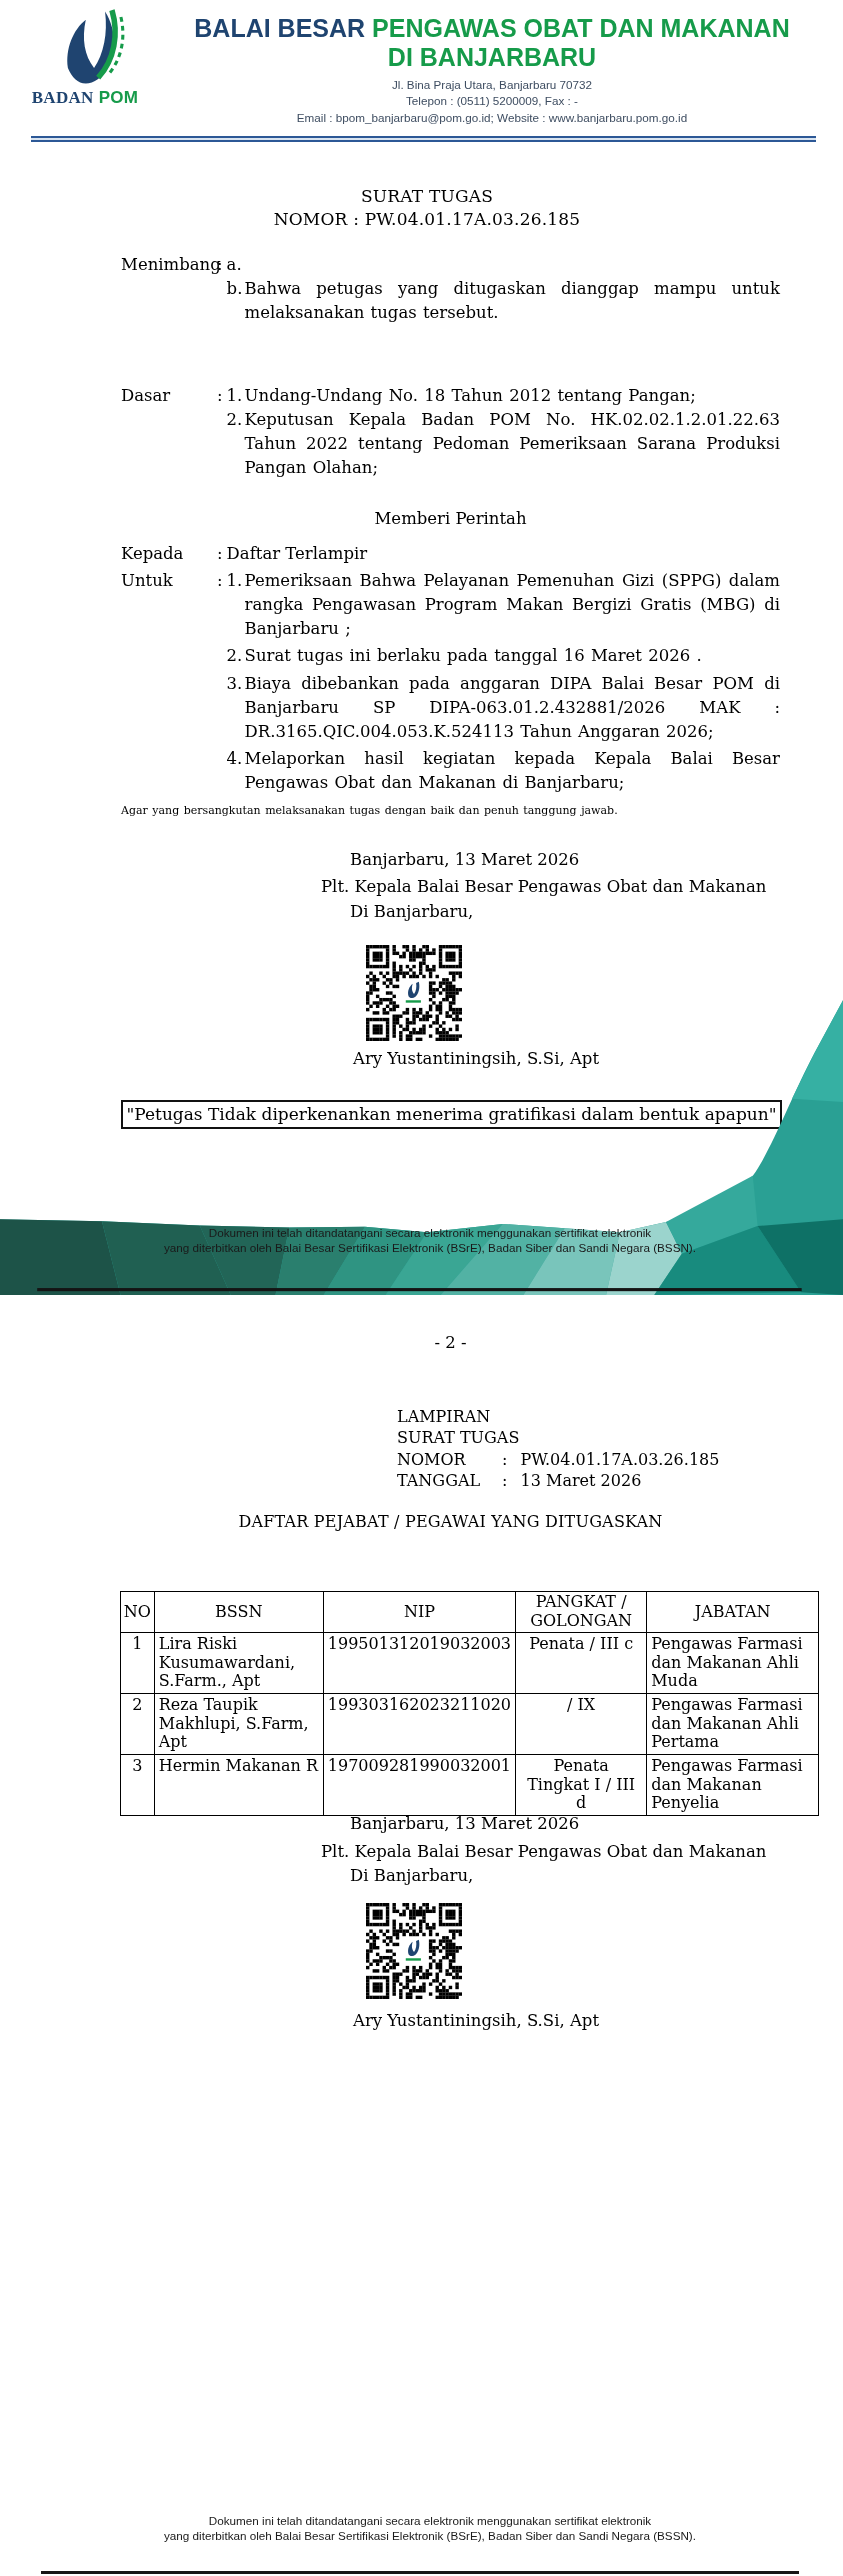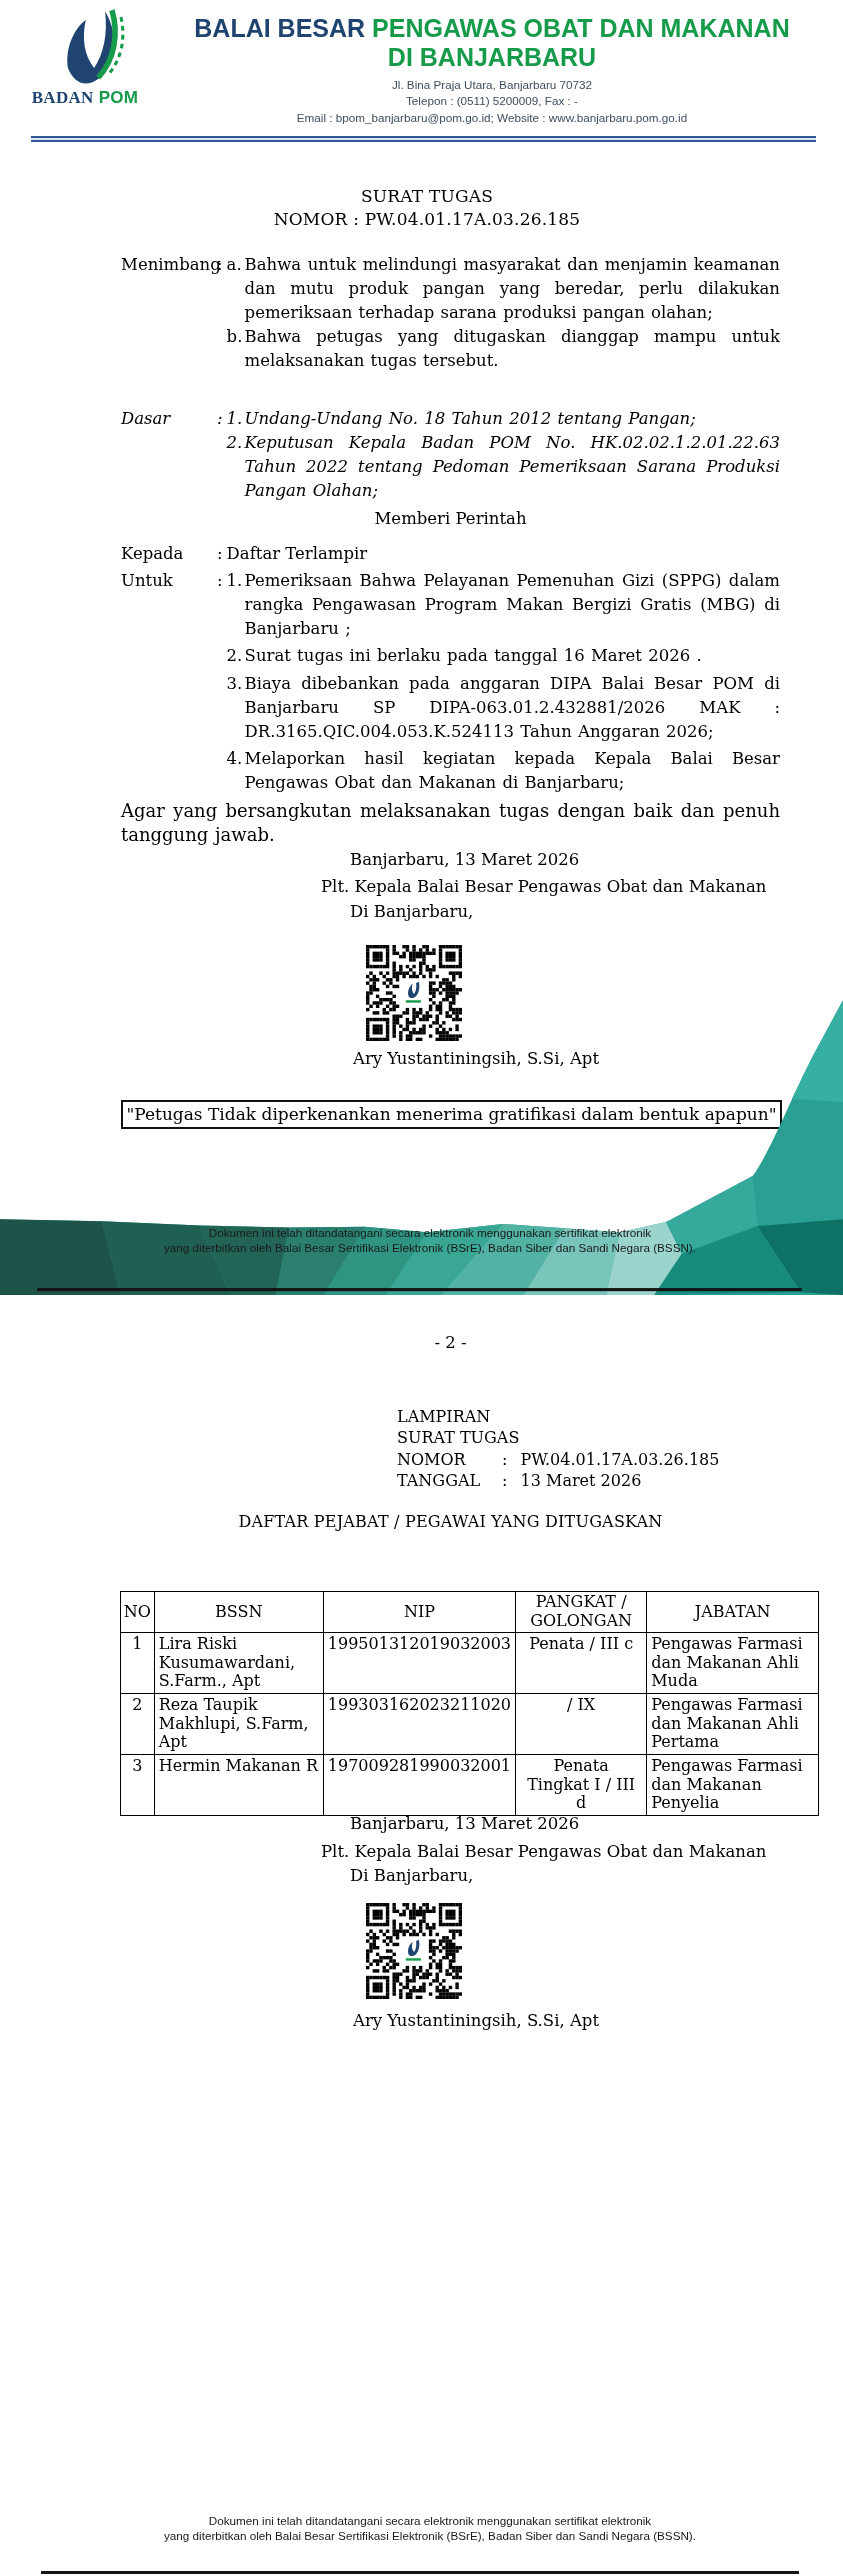--- a/index.html
+++ b/index.html
@@ -29,21 +29,21 @@
   
   .doc-title{position:absolute;left:11px;top:185px;width:832px;text-align:center;
     font-size:17px;line-height:23.4px;letter-spacing:0.2px;}
 
   
   .bblock{position:absolute;left:121px;width:659px;font-size:16.5px;line-height:24px;}
   .brow{display:grid;grid-template-columns:96px 9.6px 18px 1fr;}
   .btxt{text-align:justify;word-spacing:1px;}
   .bval{grid-column:3/5;}
   .mp-line{position:absolute;left:121px;width:659px;text-align:center;font-size:16.5px;line-height:24px;}
-  .closing{position:absolute;left:121px;width:659px;font-size:18px;line-height:24px;
+  .closing{position:absolute;left:121px;width:659px;font-size:11px;line-height:24px;
     text-align:justify;word-spacing:1px;}
   .b-untuk .brow + .brow{margin-top:3.4px;}
   .b-menimbang .brow + .brow{margin-top:0px;}
 
   
   .sigline{position:absolute;font-size:16.5px;line-height:24px;white-space:nowrap;}
   .qr-box{position:absolute;width:96px;height:96px;}
   .qr-box svg{display:block;}
   .qr-logo{position:absolute;left:34px;top:34px;width:27.6px;height:27.6px;background:#fff;
     display:flex;align-items:center;justify-content:center;}
@@ -107,31 +107,30 @@
   <div class="doc-title">
     <div>SURAT TUGAS</div>
     <div>NOMOR : PW.04.01.17A.03.26.185</div>
   </div>
 
   <div class="bblock b-menimbang" style="top:253px;">
     <div class="brow">
       <span>Menimbang</span>
       <span>:</span>
       <span>a.</span>
-      <span class="btxt">Bahwa untuk melindungi masyarakat dan menjamin keamanan dan mutu produk pangan yang beredar, perlu dilakukan pemeriksaan terhadap sarana produksi pangan olahan;</span>
     </div>
     <div class="brow">
       <span></span>
         <span></span>
       <span>b.</span>
       <span class="btxt">Bahwa petugas yang ditugaskan dianggap mampu untuk melaksanakan tugas tersebut.</span>
     </div>
   </div>
 
-  <div class="bblock" style="top:407px;font-style:italic;">
+  <div class="bblock" style="top:384px;">
     <div class="brow">
       <span>Dasar</span>
       <span>:</span>
       <span>1.</span>
       <span class="btxt">Undang-Undang No. 18 Tahun 2012 tentang Pangan;</span>
     </div>
     <div class="brow">
       <span></span>
         <span></span>
       <span>2.</span>

